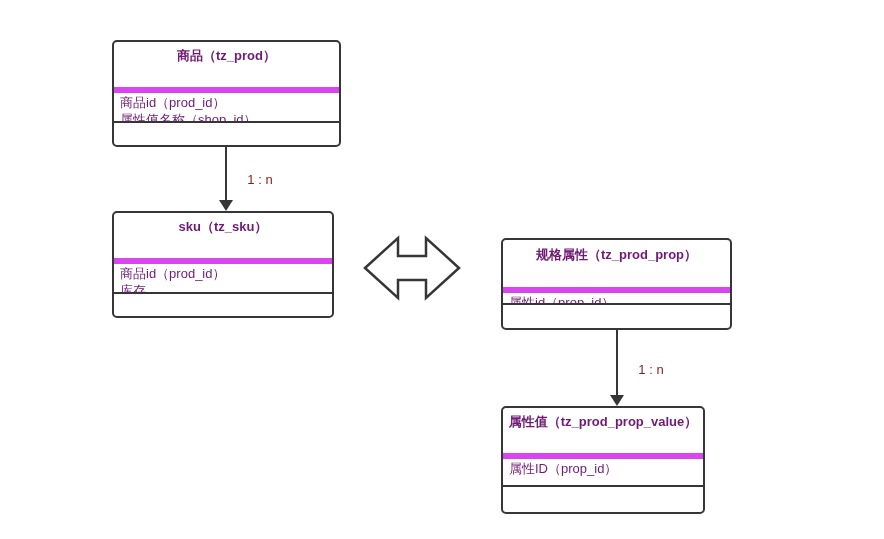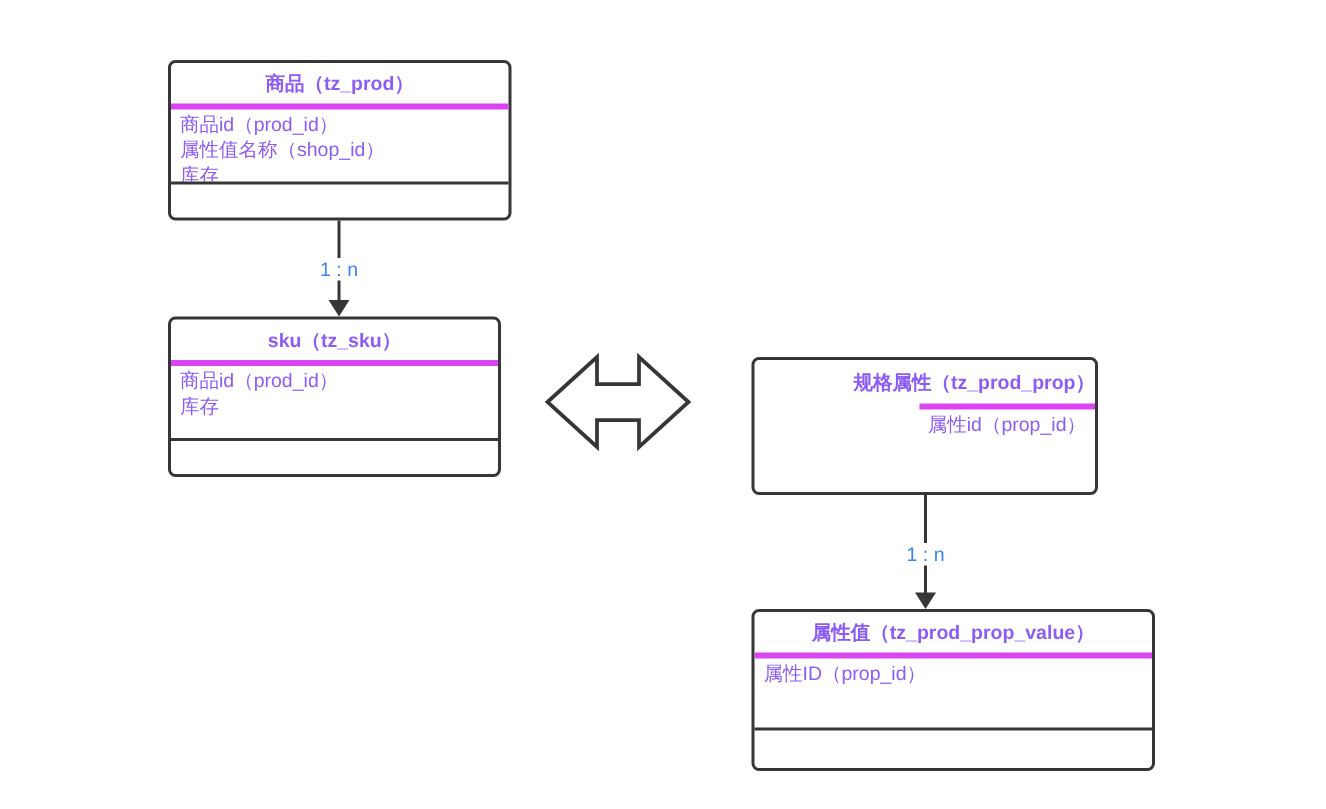--- a/index.html
+++ b/index.html
@@ -16,39 +16,40 @@
     overflow: hidden;
   }
   .entity {
     position: absolute;
     box-sizing: border-box;
     background: #ffffff;
     border: 2px solid #363636;
     border-radius: 5px;
     display: flex;
     flex-direction: column;
-    color: #8b5cf6;
+    color: #701a75;
   }
   .entity-title {
     box-sizing: border-box;
     display: flex;
     align-items: center;
     justify-content: center;
     font-size: 13px;
     font-weight: bold;
     flex: 0 0 auto;
   }
   .entity-fields {
     box-sizing: border-box;
-    border-top: 4px solid #d946ef;
+    border-top: 6px solid #d946ef;
     flex: 1 1 auto;
     padding: 1px 6px 0 6px;
     font-size: 13px;
     line-height: 17px;
     overflow: hidden;
+    margin-top: 18px;
   }
   .entity-footer {
     box-sizing: border-box;
     border-top: 2px solid #363636;
     flex: 0 0 auto;
   }
   .v-line {
     position: absolute;
     width: 2px;
     background: #363636;
@@ -58,25 +59,26 @@
     width: 0;
     height: 0;
     border-left: 7px solid transparent;
     border-right: 7px solid transparent;
     border-top: 11px solid #363636;
   }
   .conn-label {
     position: absolute;
     transform: translateX(-50%);
     background: #ffffff;
-    color: #3b82f6;
+    color: #7f1d1d;
     font-size: 13px;
     line-height: 15px;
     padding: 0 3px;
     white-space: nowrap;
+    margin-left: 34px;
   }
   .double-arrow {
     position: absolute;
   }
 </style>
 </head>
 <body>
 
 <div class="canvas">
 
@@ -100,33 +102,33 @@
       <div>商品id（prod_id）</div>
       <div>库存</div>
     </div>
     <div class="entity-footer" style="height:24px;"></div>
   </div>
 
   <svg class="double-arrow" style="left:360px; top:233px;" width="104" height="70" viewBox="0 0 104 70">
     <polygon points="5,35 38,5 38,23 66,23 66,5 99,35 66,65 66,47 38,47 38,65" fill="#ffffff" stroke="#363636" stroke-width="2.5" stroke-linejoin="miter"></polygon>
   </svg>
 
-  <div class="entity" style="left:501px; top:238px; width:231px; height:92px;align-items:flex-end;">
+  <div class="entity" style="left:501px; top:238px; width:231px; height:92px;">
     <div class="entity-title" style="height:29px;">规格属性（tz_prod_prop）</div>
     <div class="entity-fields">
       <div>属性id（prop_id）</div>
     </div>
     <div class="entity-footer" style="height:25px;"></div>
   </div>
 
   <div class="v-line" style="left:616px; top:330px; height:66px;"></div>
   <div class="arrow-head-down" style="left:610px; top:395px;"></div>
   <div class="conn-label" style="left:617px; top:362px;">1 : n</div>
 
-  <div class="entity" style="left:501px; top:406px; width:269px; height:108px;">
+  <div class="entity" style="left:501px; top:406px; width:204px; height:108px;">
     <div class="entity-title" style="height:27px;">属性值（tz_prod_prop_value）</div>
     <div class="entity-fields">
       <div>属性ID（prop_id）</div>
     </div>
     <div class="entity-footer" style="height:27px;"></div>
   </div>
 
 </div>
 
 </body></html>

